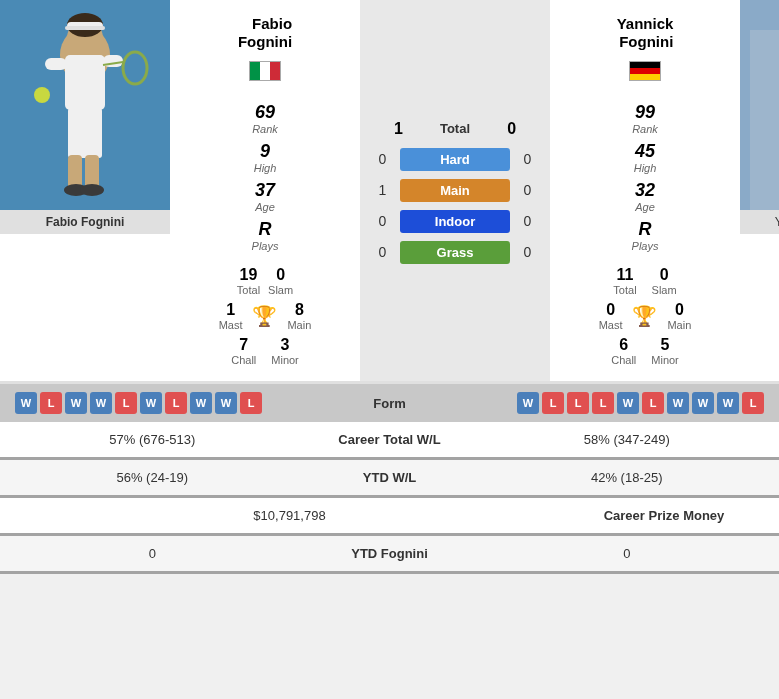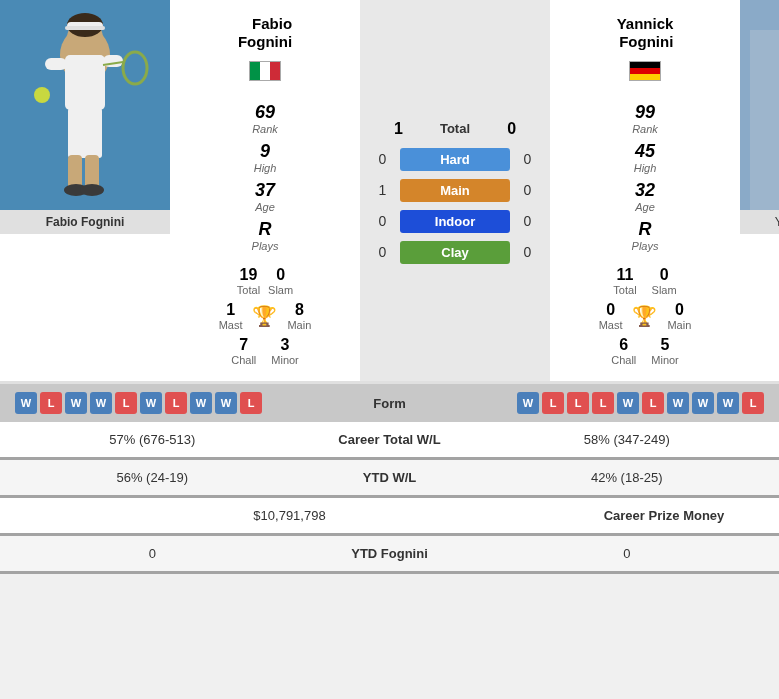--- a/index.html
+++ b/index.html
@@ -362,21 +362,21 @@
       </div>
 
       <div class="surface-row">
         <span class="surface-score-left">0</span>
         <span class="surface-badge surface-indoor">Indoor</span>
         <span class="surface-score-right">0</span>
       </div>
 
       <div class="surface-row">
         <span class="surface-score-left">0</span>
-        <span class="surface-badge surface-grass">Clay</span>
+        <span class="surface-badge surface-grass">Grass</span>
         <span class="surface-score-right">0</span>
       </div>
     </div>
 
     <div class="stats-panel">
       <div class="player-name-title">
         <span>Yannick</span><br>
         <span>Fognini</span>
       </div>
 

